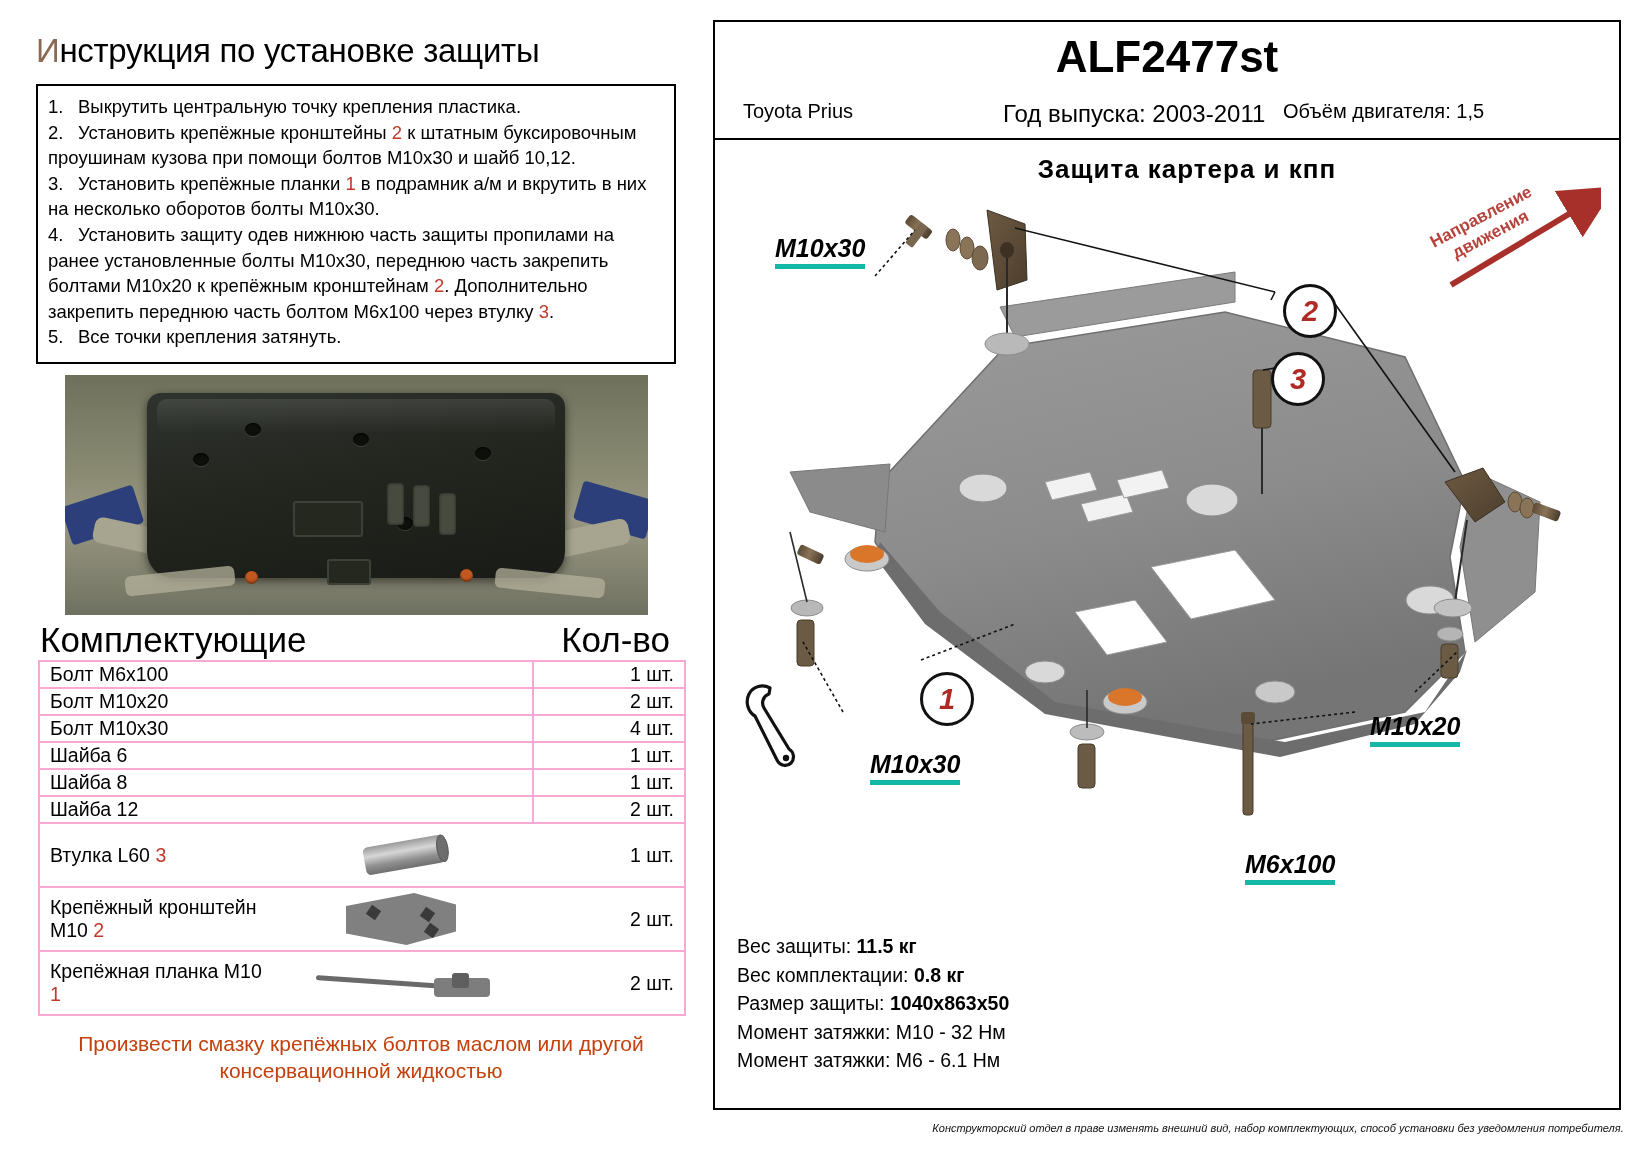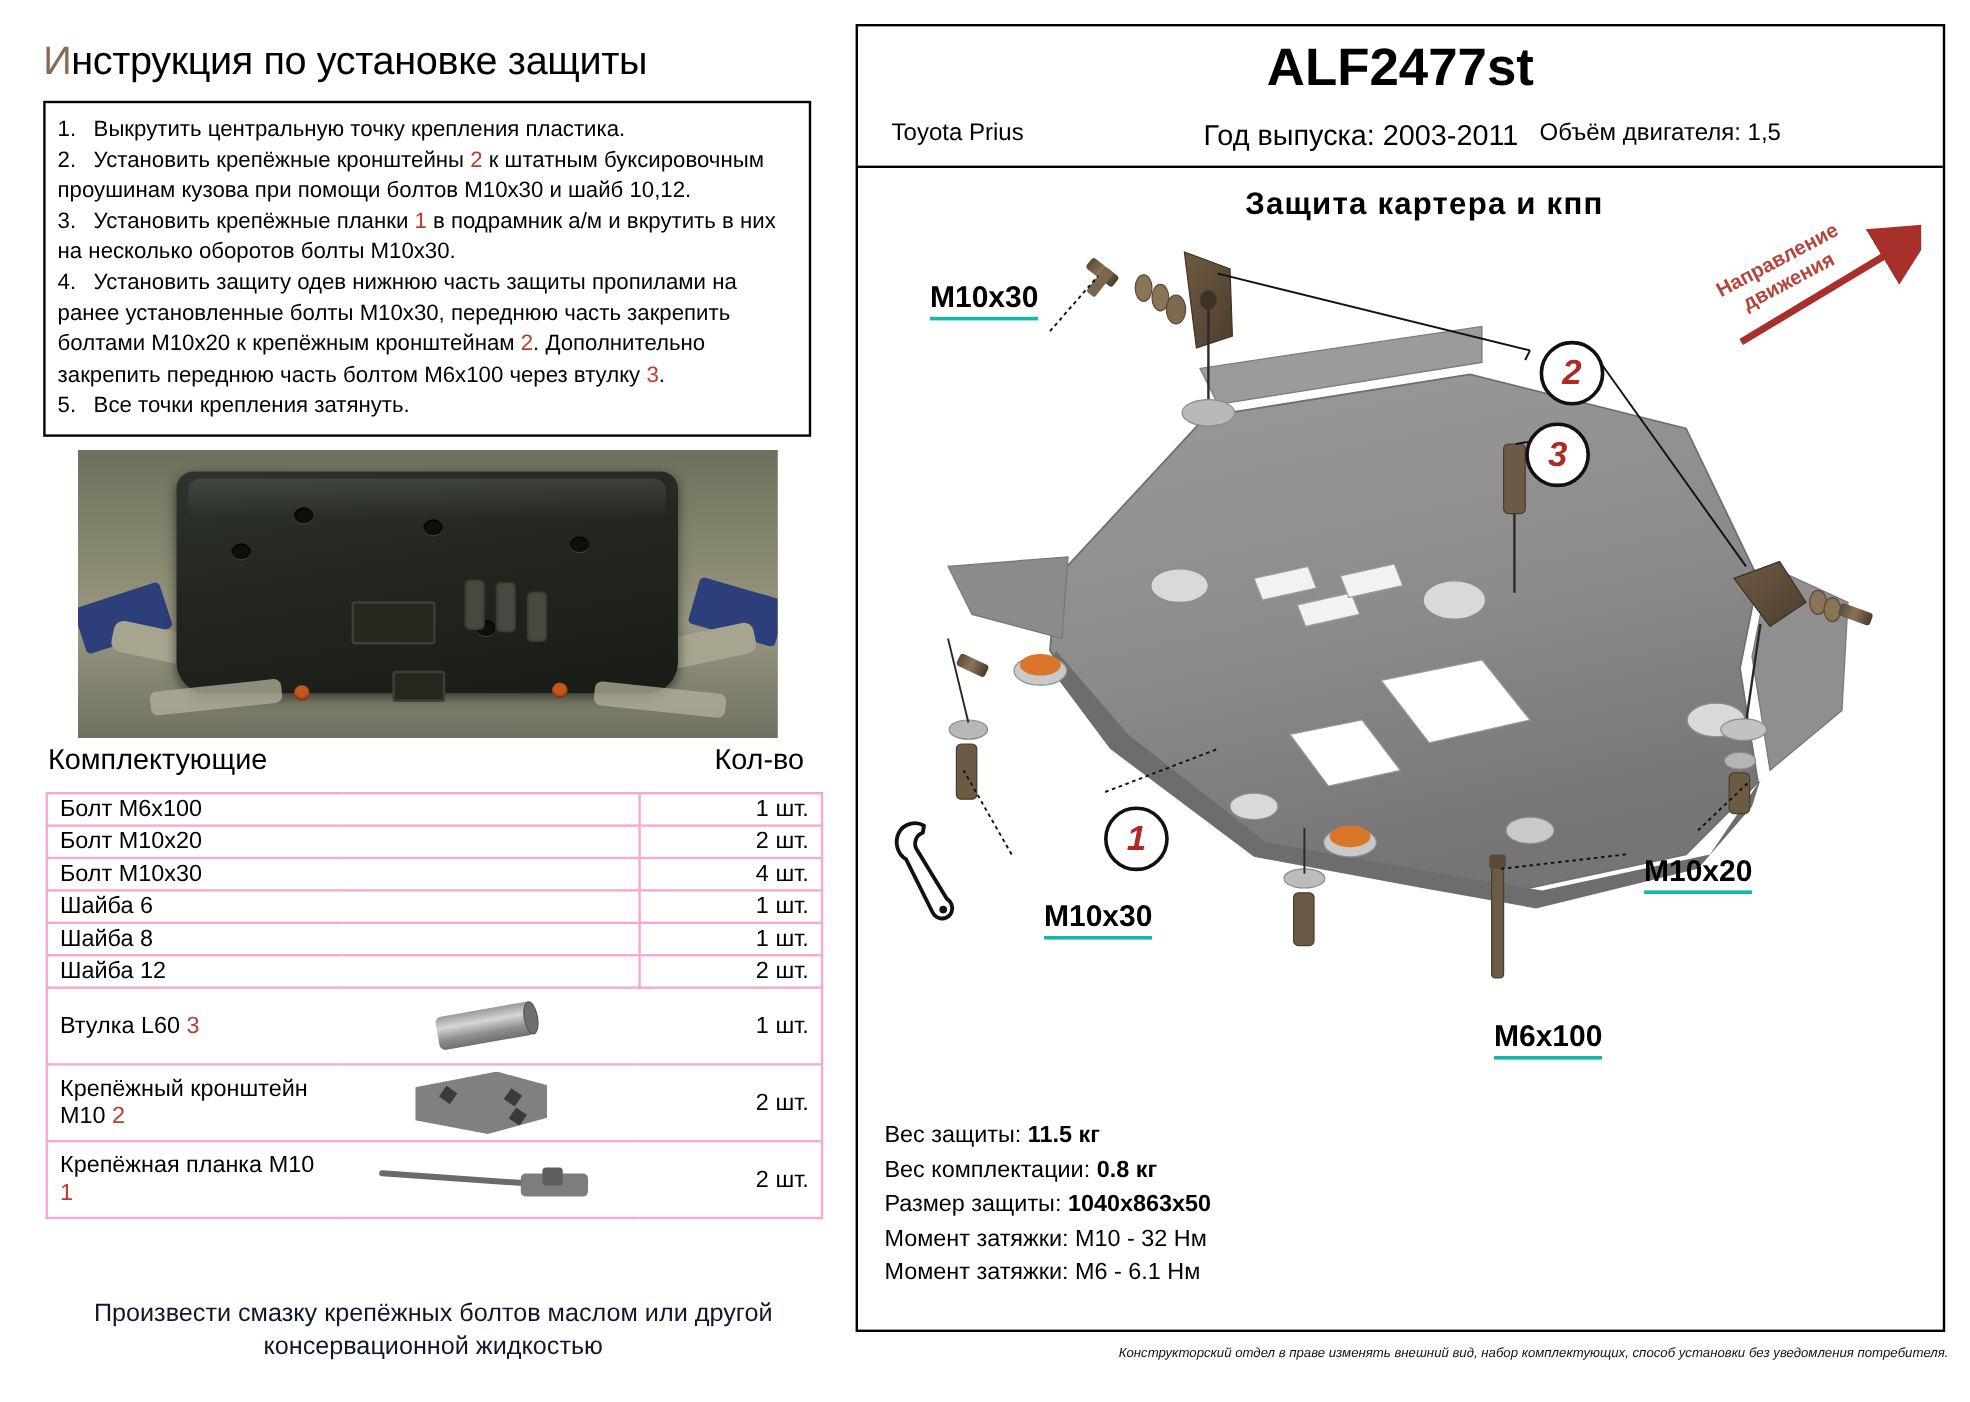--- a/index.html
+++ b/index.html
@@ -37,21 +37,21 @@
       box-shadow:inset 0 0 3px rgba(0,0,0,.6);}
   .ph-plate{position:absolute;width:66px;height:32px;border:2px solid #3c4036;
       background:#25281f;border-radius:3px;}
   .ph-bar{position:absolute;background:#2d3f7a;border-radius:4px;}
   .ph-arm{position:absolute;background:#b4b09b;border-radius:6px;}
   .ph-bolt{position:absolute;width:13px;height:13px;border-radius:50%;background:#c2581f;
       box-shadow:inset 0 -2px 2px rgba(0,0,0,.4);}
   .ph-strut{position:absolute;background:#a7a48f;border-radius:8px;}
 
   #parts-title{position:absolute;left:40px;top:620px;width:646px;
-      font-size:24px;font-weight:400;}
+      font-size:35px;font-weight:400;}
   #parts-title .col-qty{position:absolute;right:16px;top:0;}
 
   #parts-table{position:absolute;left:38px;top:660px;width:648px;border-collapse:collapse;
       table-layout:fixed;}
   #parts-table td{border:2px solid #f9a8d4;font-size:19.5px;padding:1px 10px;height:22px;
       vertical-align:middle;}
   #parts-table td.name{text-align:left;}
   #parts-table td.qty{text-align:right;width:130px;}
   #parts-table tr.big td{height:60px;}
   #parts-table td.pic{width:230px;padding:0;position:relative;border-left:none;border-right:none;}
@@ -71,22 +71,22 @@
       transform:rotate(35deg);}
   .ill-strip{position:absolute;left:30px;top:50%;transform:translateY(-50%);
       width:175px;height:34px;}
   .ill-strip .rod{position:absolute;left:0;top:9px;width:140px;height:5px;background:#6a6a6a;
       transform:rotate(4deg);transform-origin:left center;border-radius:3px;}
   .ill-strip .pad{position:absolute;left:118px;top:12px;width:56px;height:19px;
       background:#7d7d7d;border-radius:4px;}
   .ill-strip .nut{position:absolute;left:136px;top:7px;width:17px;height:15px;
       background:#5f5f5f;border-radius:3px;}
 
-  #grease-note{position:absolute;left:36px;top:1081px;width:650px;text-align:center;
-      color:#0f172a;font-size:21px;line-height:27px;}
+  #grease-note{position:absolute;left:36px;top:1030px;width:650px;text-align:center;
+      color:#c2410c;font-size:21px;line-height:27px;}
 
   
   #right-panel{position:absolute;left:713px;top:20px;width:908px;height:1090px;
       border:2px solid #000;box-sizing:border-box;}
 
   #header-block{position:absolute;left:0;top:0;width:100%;height:118px;
       border-bottom:2px solid #000;box-sizing:border-box;}
   #product-code{position:absolute;left:0;right:0;top:10px;text-align:center;
       font-size:44px;font-weight:bold;letter-spacing:0px;}
   #car-model{position:absolute;left:28px;top:78px;font-size:20px;}
@@ -101,22 +101,22 @@
       color:#b5443d;font-size:17px;font-weight:bold;line-height:20px;
       transform:rotate(-28deg);transform-origin:center;}
 
   
   #drawing{position:absolute;left:0;top:150px;width:904px;height:750px;}
 
   .callout{position:absolute;width:48px;height:48px;border:3.5px solid #111;border-radius:50%;
       background:#fff;display:flex;align-items:center;justify-content:center;
       font-size:29px;font-weight:bold;font-style:italic;color:#b02a24;}
 
-  .dimlabel{position:absolute;font-size:25px;font-weight:bold;
-      border-bottom:3px solid #14b8a6;padding-bottom:1px;white-space:nowrap;}
+  .dimlabel{position:absolute;font-size:25px;font-weight:bold;font-style:italic;
+      border-bottom:5px solid #14b8a6;padding-bottom:1px;white-space:nowrap;}
 
   #wrench-icon{position:absolute;left:22px;top:660px;width:60px;height:90px;}
 
   #spec-list{position:absolute;left:22px;top:910px;font-size:19.5px;line-height:28.5px;}
   #spec-list div span.v{font-weight:bold;}
 
   #disclaimer{position:absolute;left:928px;top:1122px;width:700px;font-size:11px;
       text-align:center;color:#111;font-style:italic;}
 </style>
 </head>

